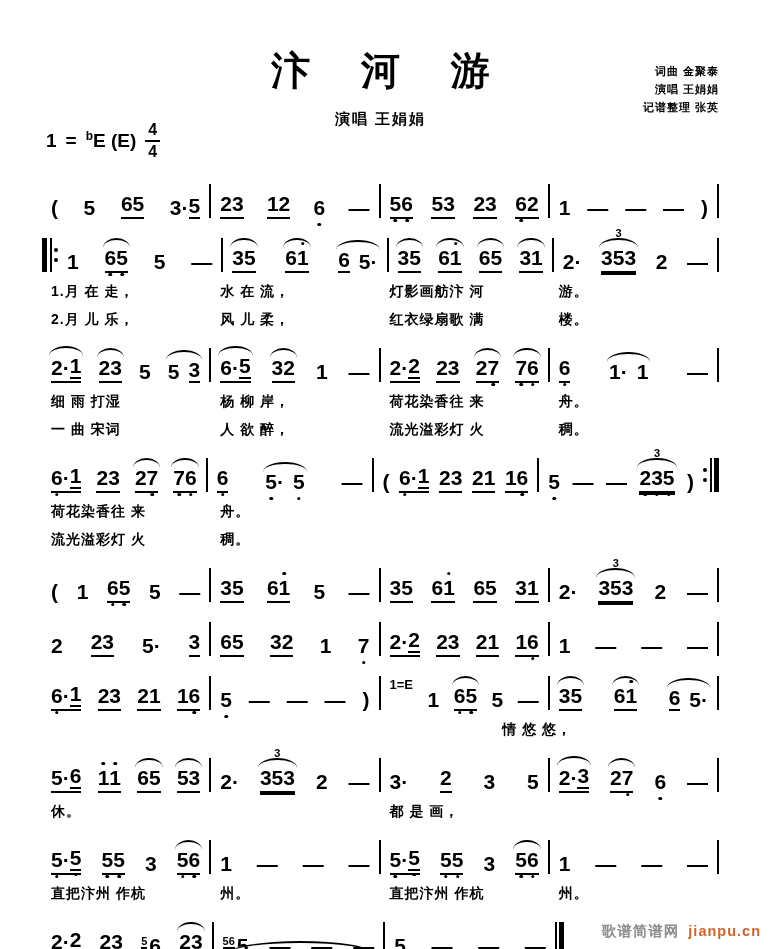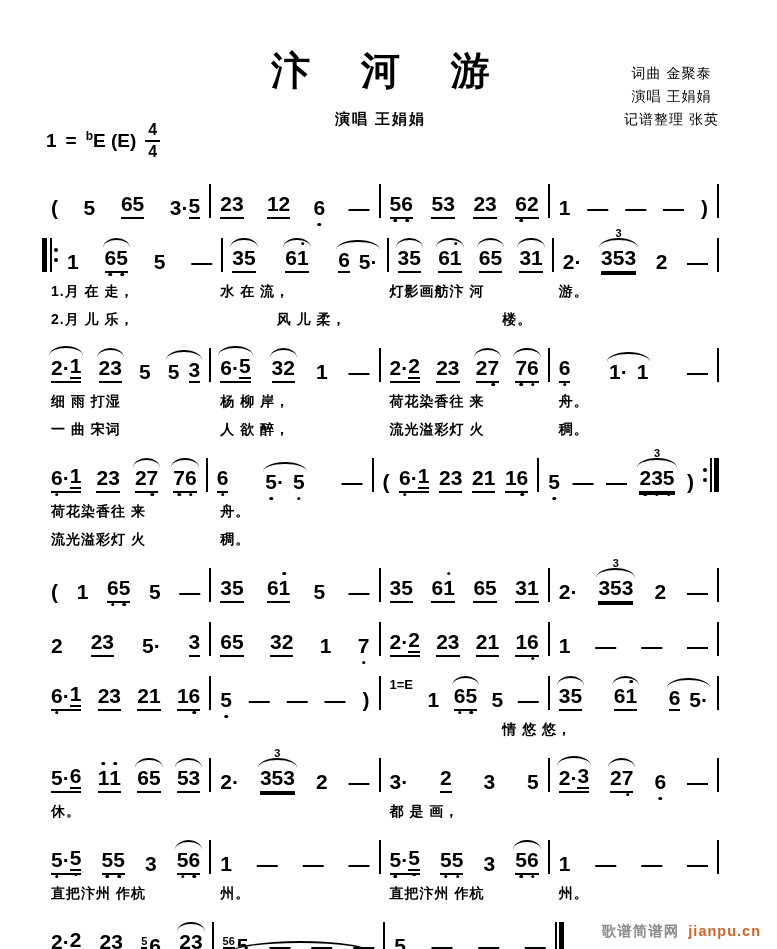--- a/index.html
+++ b/index.html
@@ -10,21 +10,21 @@
   }
   .page{padding:18px 58px 0 42px;}
 
   
   .header{position:relative;height:128px;}
   .title{
     text-align:center;font-size:39px;font-weight:bold;letter-spacing:20px;
     padding-top:26px;padding-left:20px;
   }
   .subtitle{text-align:center;font-size:15px;font-weight:bold;margin-top:12px;letter-spacing:2px;}
-  .credits{position:absolute;right:0;top:44px;font-size:14px;font-weight:normal;line-height:1.65;text-align:center;letter-spacing:1px;}
+  .credits{position:absolute;right:0;top:44px;font-size:11px;font-weight:bold;line-height:1.65;text-align:right;letter-spacing:1px;}
   .keysig{position:absolute;left:4px;bottom:-14px;font-size:19px;font-weight:bold;display:flex;align-items:center;gap:9px;}
   .keysig sup{font-size:12px;}
   .meter{display:inline-flex;flex-direction:column;line-height:1;font-size:16px;text-align:center;font-weight:bold;}
   .meter .mtop{border-bottom:2px solid #000;padding:0 3px 2px;}
   .meter .mbot{padding-top:2px;}
 
   
   .score{margin-top:26px;}
   .line-block{margin-bottom:7px;}
   .score-line{display:flex;height:47px;align-items:flex-end;}
@@ -264,20 +264,21 @@
         </div>
         <div class="lyr-row">
           <div class="lyr-cell">1.月 在 走，</div>
           <div class="lyr-cell">水 在 流，</div>
           <div class="lyr-cell">灯影画舫汴 河</div>
           <div class="lyr-cell">游。</div>
         </div>
         <div class="lyr-row">
           <div class="lyr-cell">2.月 儿 乐，</div>
           <div class="lyr-cell">风 儿 柔，</div>
+          <div class="lyr-cell">红衣绿扇歌 满</div>
           <div class="lyr-cell">楼。</div>
         </div>
       </div>
       <div class="line-block">
         <div class="score-line">
           <div class="measure">
             <span class="g u1 tie">
               <span class="ch">2</span>
               <span class="ch">·</span>
               <span class="ch cu">1</span>

